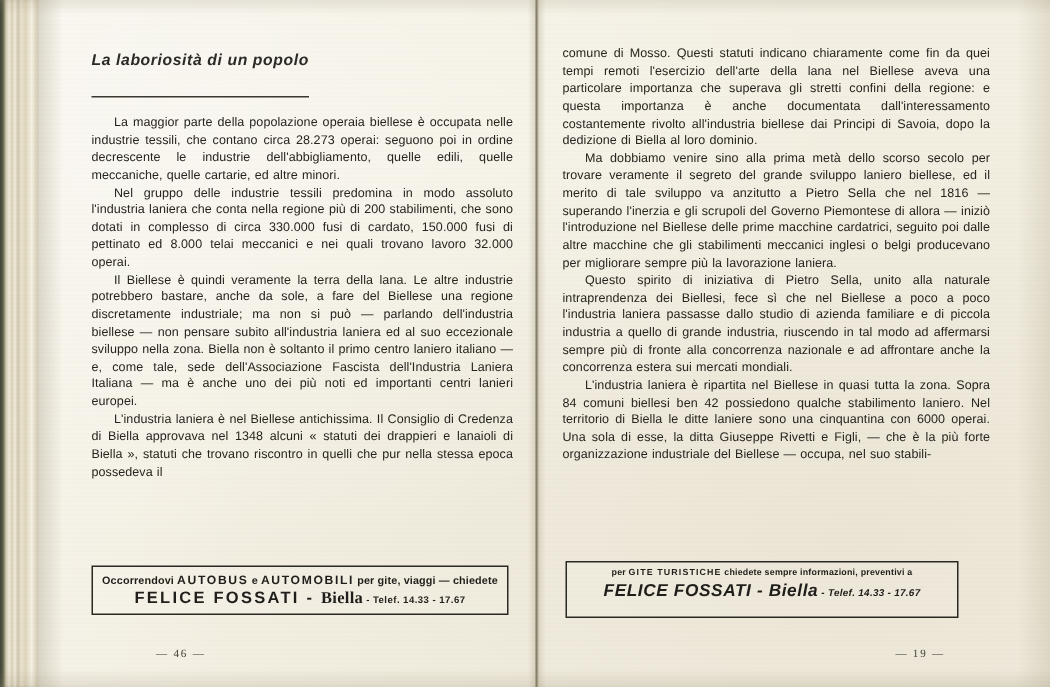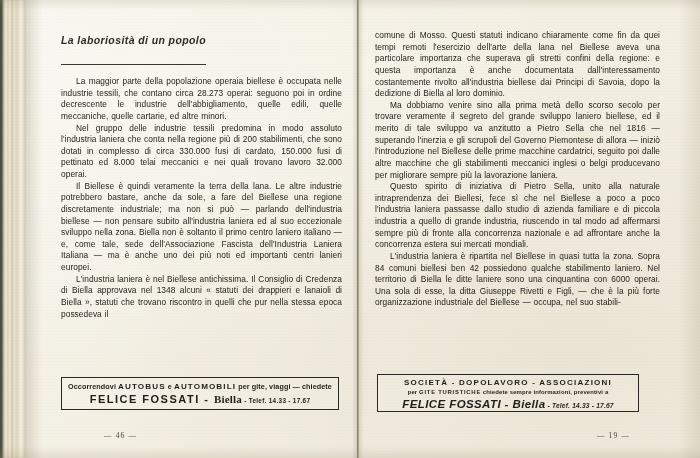--- a/index.html
+++ b/index.html
@@ -280,21 +280,20 @@
       <p class="body-par cont">comune di Mosso. Questi statuti indicano chiaramente come fin da quei tempi remoti l'esercizio dell'arte della lana nel Biellese aveva una particolare importanza che superava gli stretti confini della regione: e questa importanza è anche documentata dall'interessamento costantemente rivolto all'industria biellese dai Principi di Savoia, dopo la dedizione di Biella al loro dominio.</p>
       <p class="body-par">Ma dobbiamo venire sino alla prima metà dello scorso secolo per trovare veramente il segreto del grande sviluppo laniero biellese, ed il merito di tale sviluppo va anzitutto a Pietro Sella che nel 1816 — superando l'inerzia e gli scrupoli del Governo Piemontese di allora — iniziò l'introduzione nel Biellese delle prime macchine cardatrici, seguito poi dalle altre macchine che gli stabilimenti meccanici inglesi o belgi producevano per migliorare sempre più la lavorazione laniera.</p>
       <p class="body-par">Questo spirito di iniziativa di Pietro Sella, unito alla naturale intraprendenza dei Biellesi, fece sì che nel Biellese a poco a poco l'industria laniera passasse dallo studio di azienda familiare e di piccola industria a quello di grande industria, riuscendo in tal modo ad affermarsi sempre più di fronte alla concorrenza nazionale e ad affrontare anche la concorrenza estera sui mercati mondiali.</p>
       <p class="body-par">L'industria laniera è ripartita nel Biellese in quasi tutta la zona. Sopra 84 comuni biellesi ben 42 possiedono qualche stabilimento laniero. Nel territorio di Biella le ditte laniere sono una cinquantina con 6000 operai. Una sola di esse, la ditta Giuseppe Rivetti e Figli, — che è la più forte organizzazione industriale del Biellese — occupa, nel suo stabili-</p>
     </div>
 
     <div class="folio folio-right">— 19 —</div>
   </div>
 
   <div class="advert advert-right">
-    <div class="ad-r1">SOCIETÀ - DOPOLAVORO - ASSOCIAZIONI</div>
     <div class="ad-r2"><span>per </span><span class="caps">GITE TURISTICHE</span><span> chiedete sempre informazioni, preventivi a</span></div>
     <div class="ad-r3"><span>FELICE FOSSATI</span><span> - </span><span>Biella</span><span class="tel"> - Telef. 14.33 - 17.67</span></div>
   </div>
 
   <div class="gutter"></div>
   <div class="gutter-line"></div>
   <div class="edge-shadow-right"></div>
   <div class="edge-shadow-top"></div>
   <div class="edge-shadow-bottom"></div>
   <div class="grain"></div>

